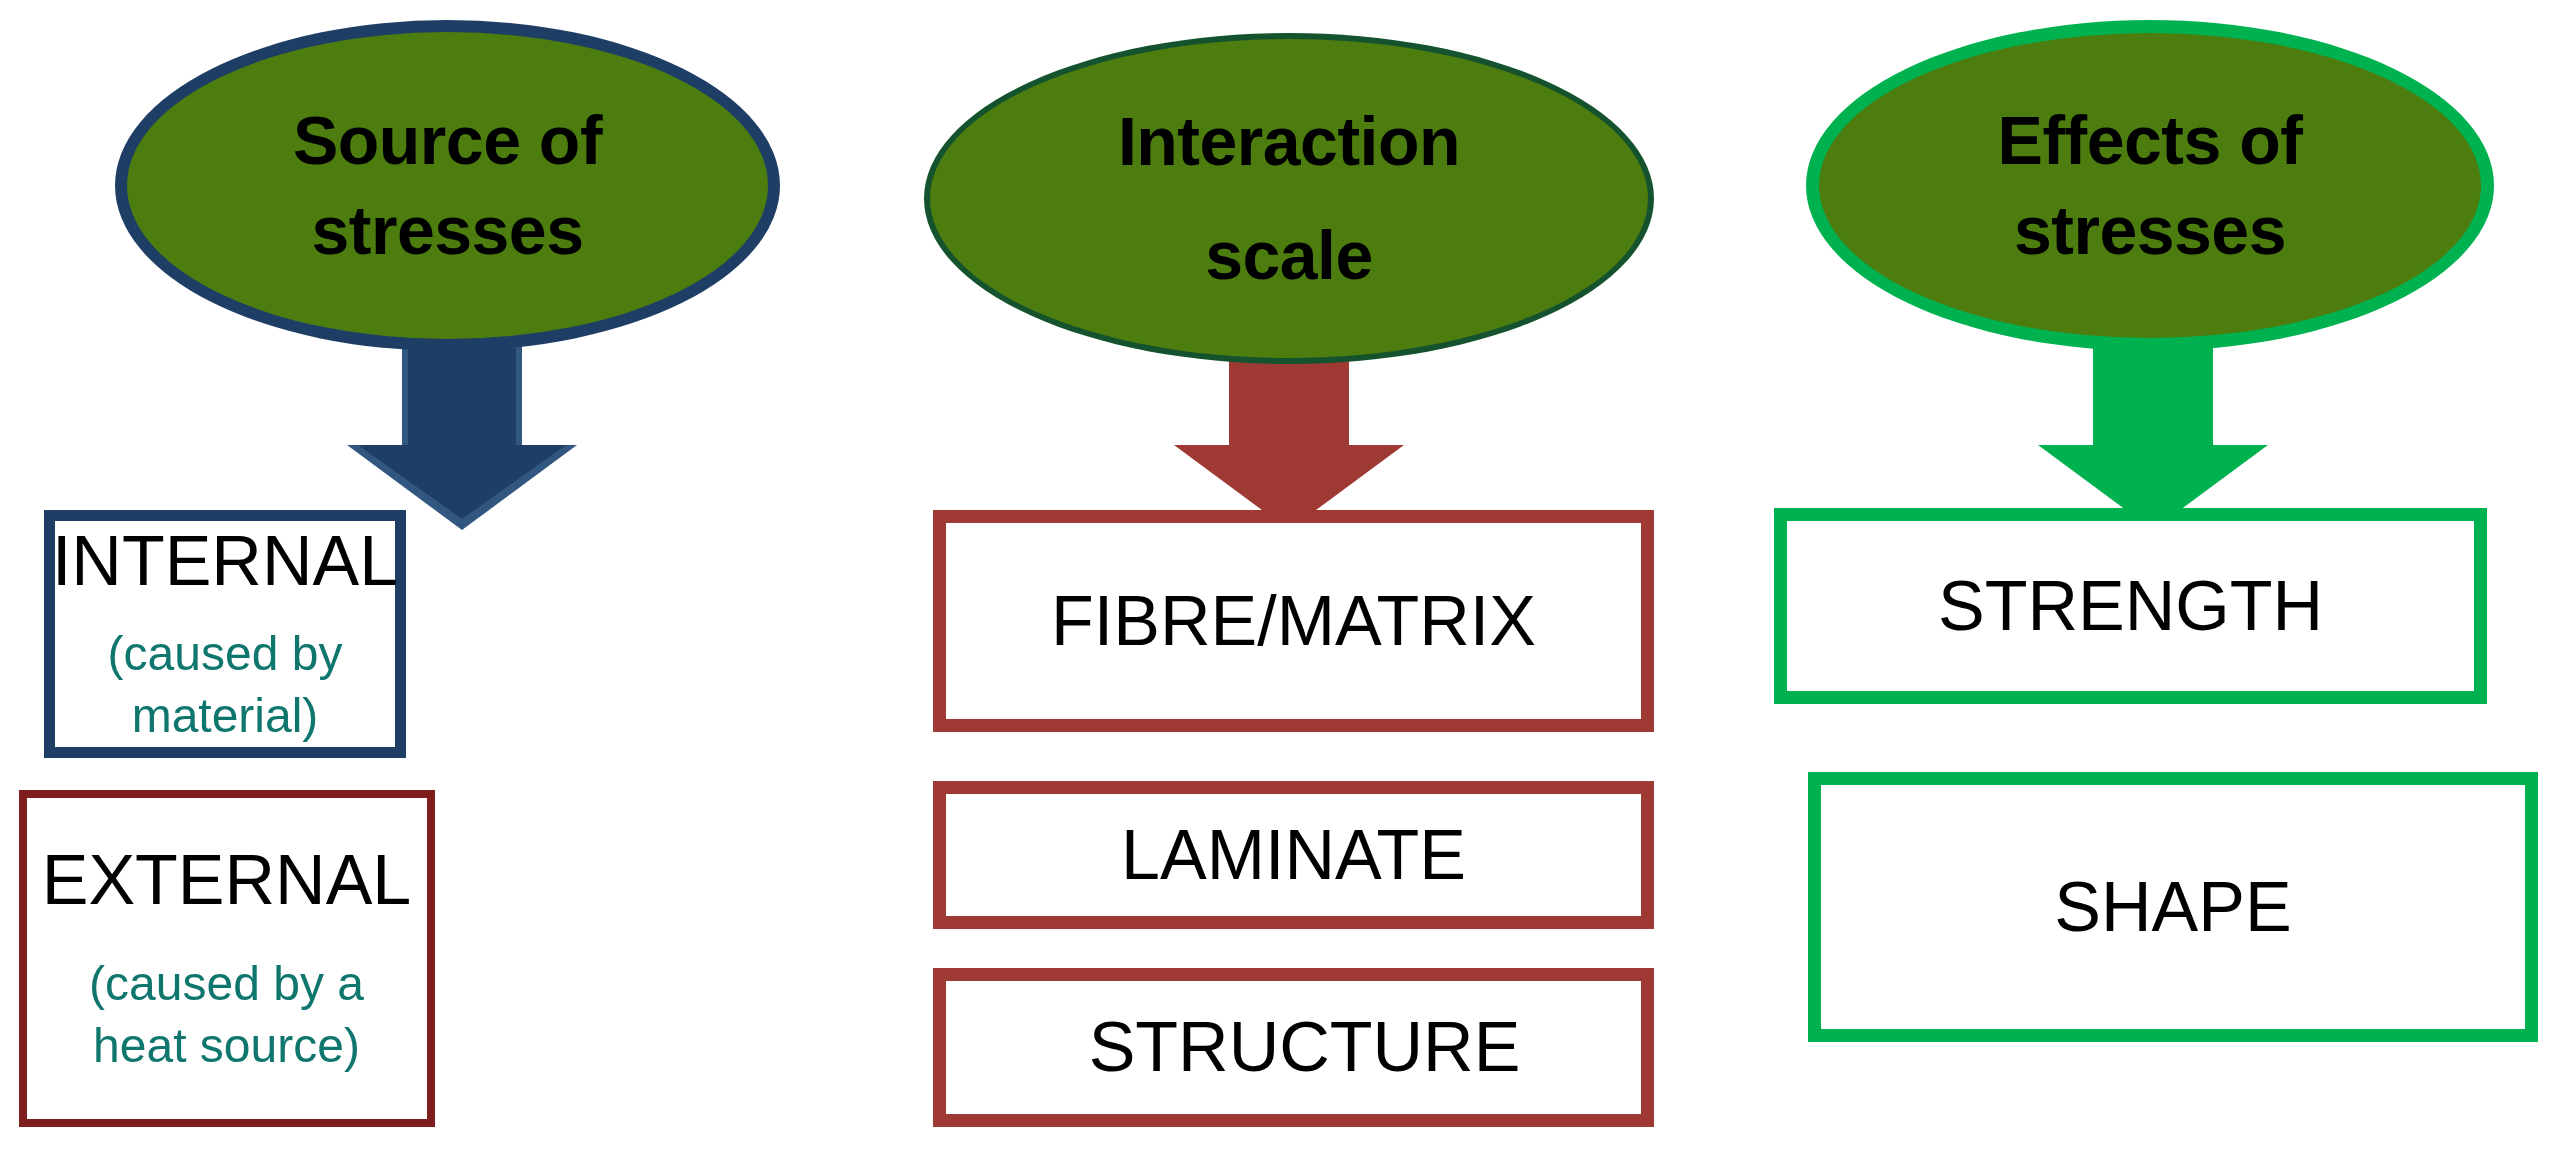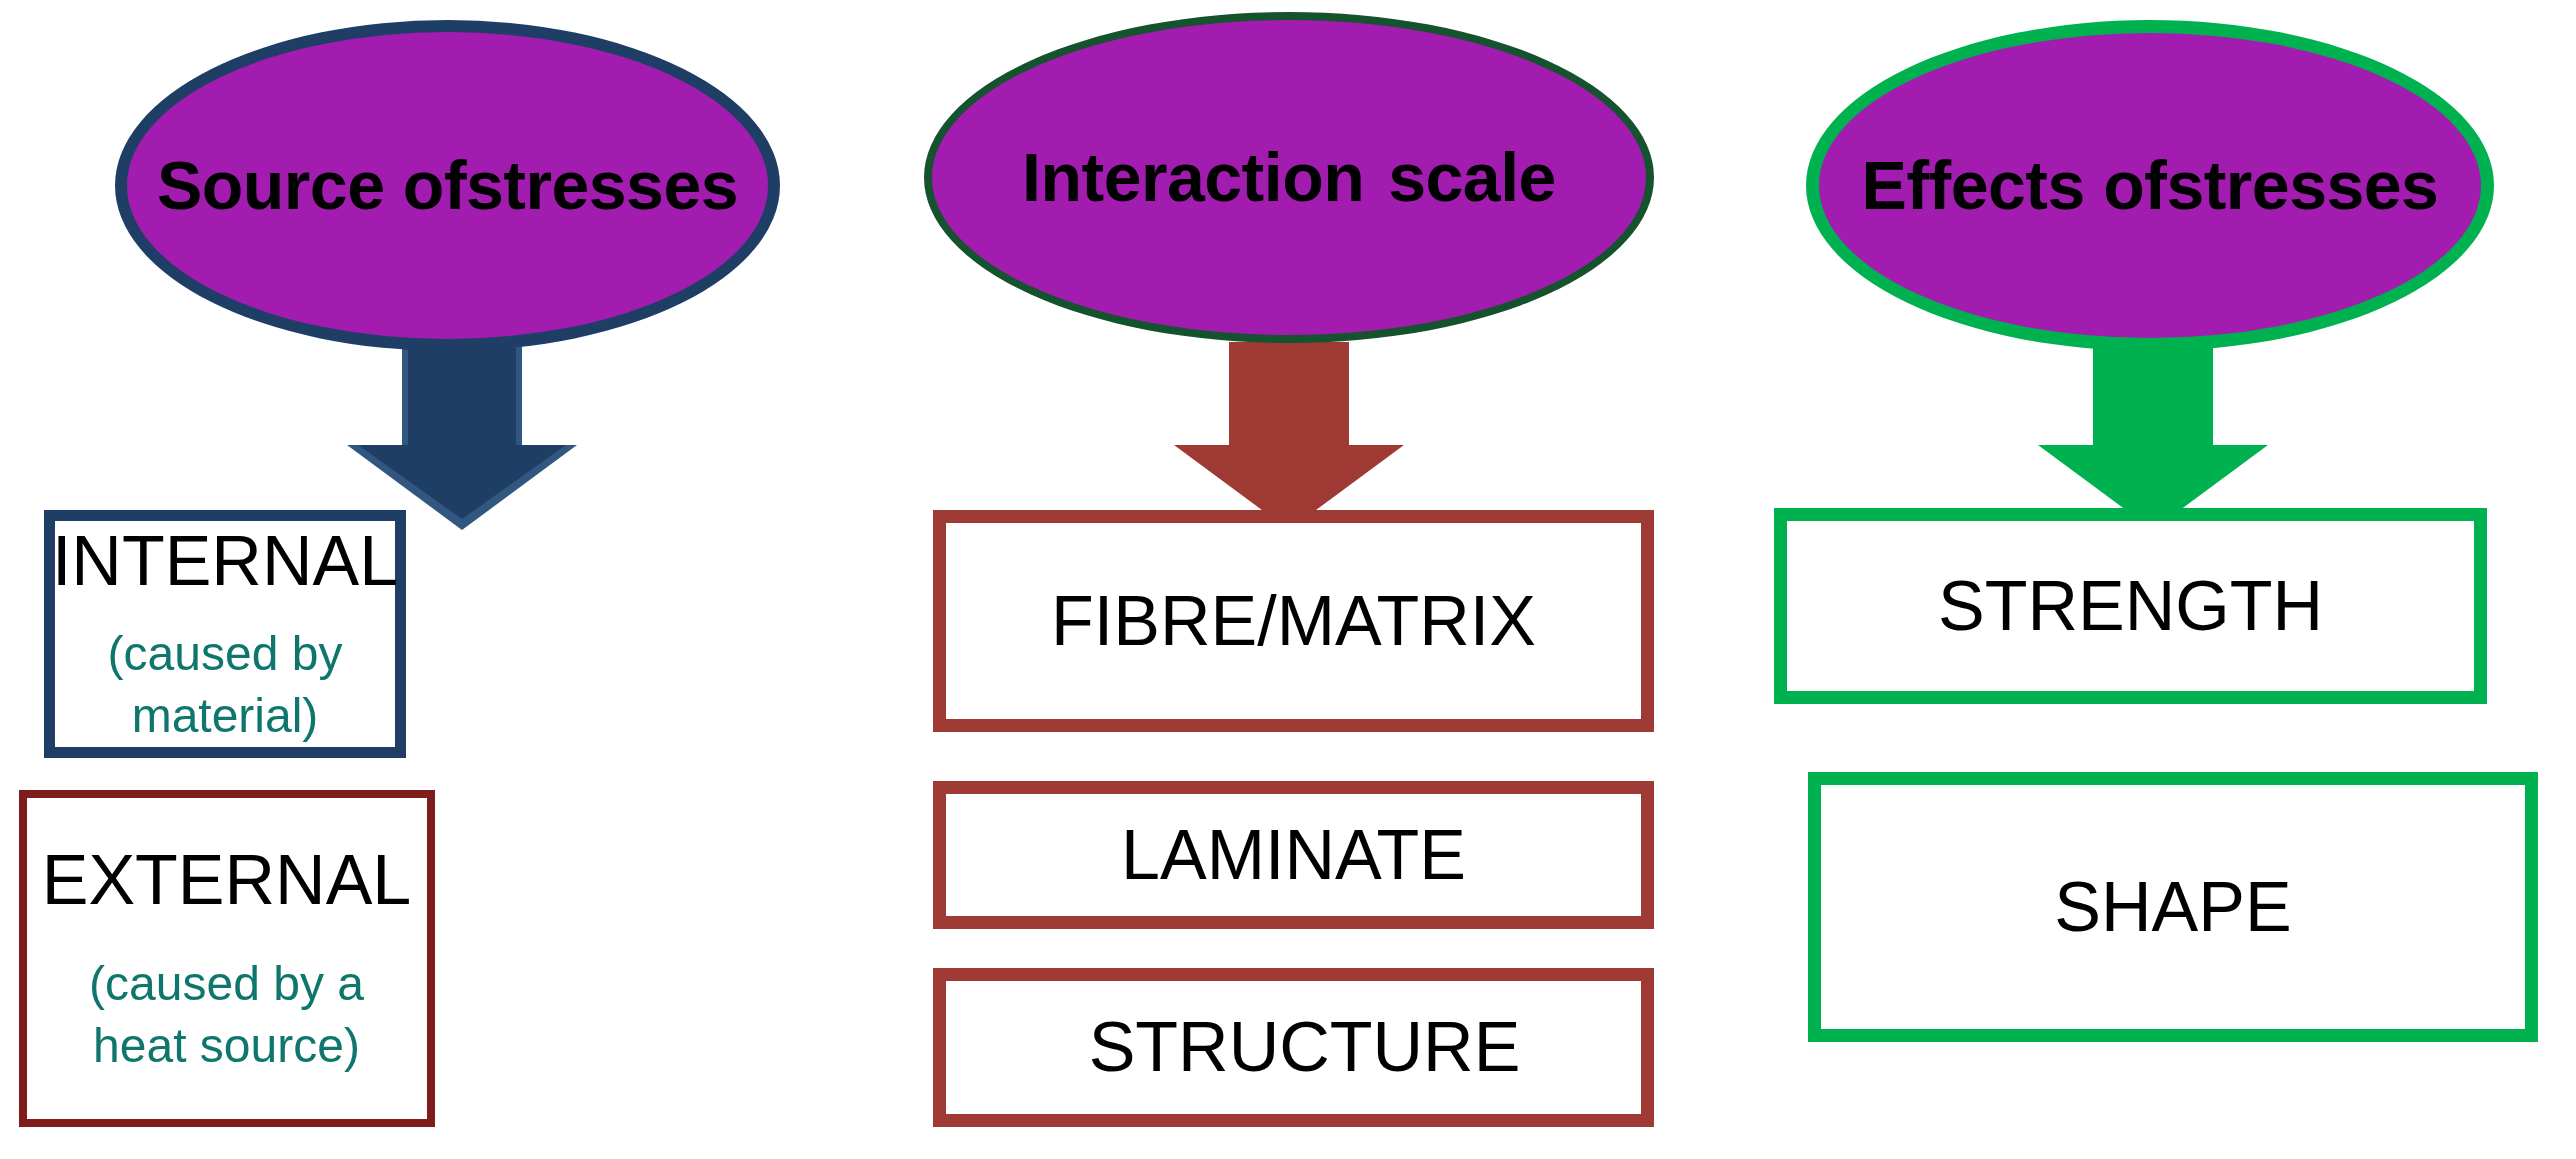--- a/index.html
+++ b/index.html
@@ -17,23 +17,23 @@
     background: #ffffff;
     overflow: hidden;
   }
   .col { position: absolute; top: 0; left: 0; width: 100%; height: 100%; }
 
   
   .ellipse {
     position: absolute;
     box-sizing: border-box;
     border-radius: 50%;
-    background: #a21caf;
+    background: #4d7c0f;
     display: flex;
-    flex-direction: row;
+    flex-direction: column;
     align-items: center;
     justify-content: center;
     text-align: center;
     z-index: 3;
   }
   .ellipse .eline {
     color: #000000;
     font-weight: bold;
     font-size: 68px;
     line-height: 1.32;
@@ -116,21 +116,21 @@
     </div>
 
     <div class="box tall-gap" style="left:18.5px; top:790px; width:416px; height:337px; border:8px solid #7f1d1d;">
       <div class="title">EXTERNAL</div>
       <div class="sub">(caused by a heat source)</div>
     </div>
   </div>
 
   <div class="col">
 
-    <div class="ellipse" style="left:924px; top:12px; width:730px; height:331px; border:8px solid #14532d;gap:24px;">
+    <div class="ellipse" style="left:924px; top:33px; width:730px; height:331px; border:6px solid #14532d;gap:24px;">
       <div class="eline">Interaction</div>
       <div class="eline">scale</div>
     </div>
 
     <div class="arrow" style="left:1104px; top:342px; width:370px; height:185px;">
       <div class="shaft" style="width:120px; height:111px; background:#9E3A33;"></div>
       <div class="head" style="top:103px; border-left-width:115px; border-right-width:115px; border-top-width:85px; border-top-color:#9E3A33;"></div>
     </div>
 
     <div class="box" style="left:933px; top:510px; width:721px; height:222px; border:13px solid #9E3A33;">

